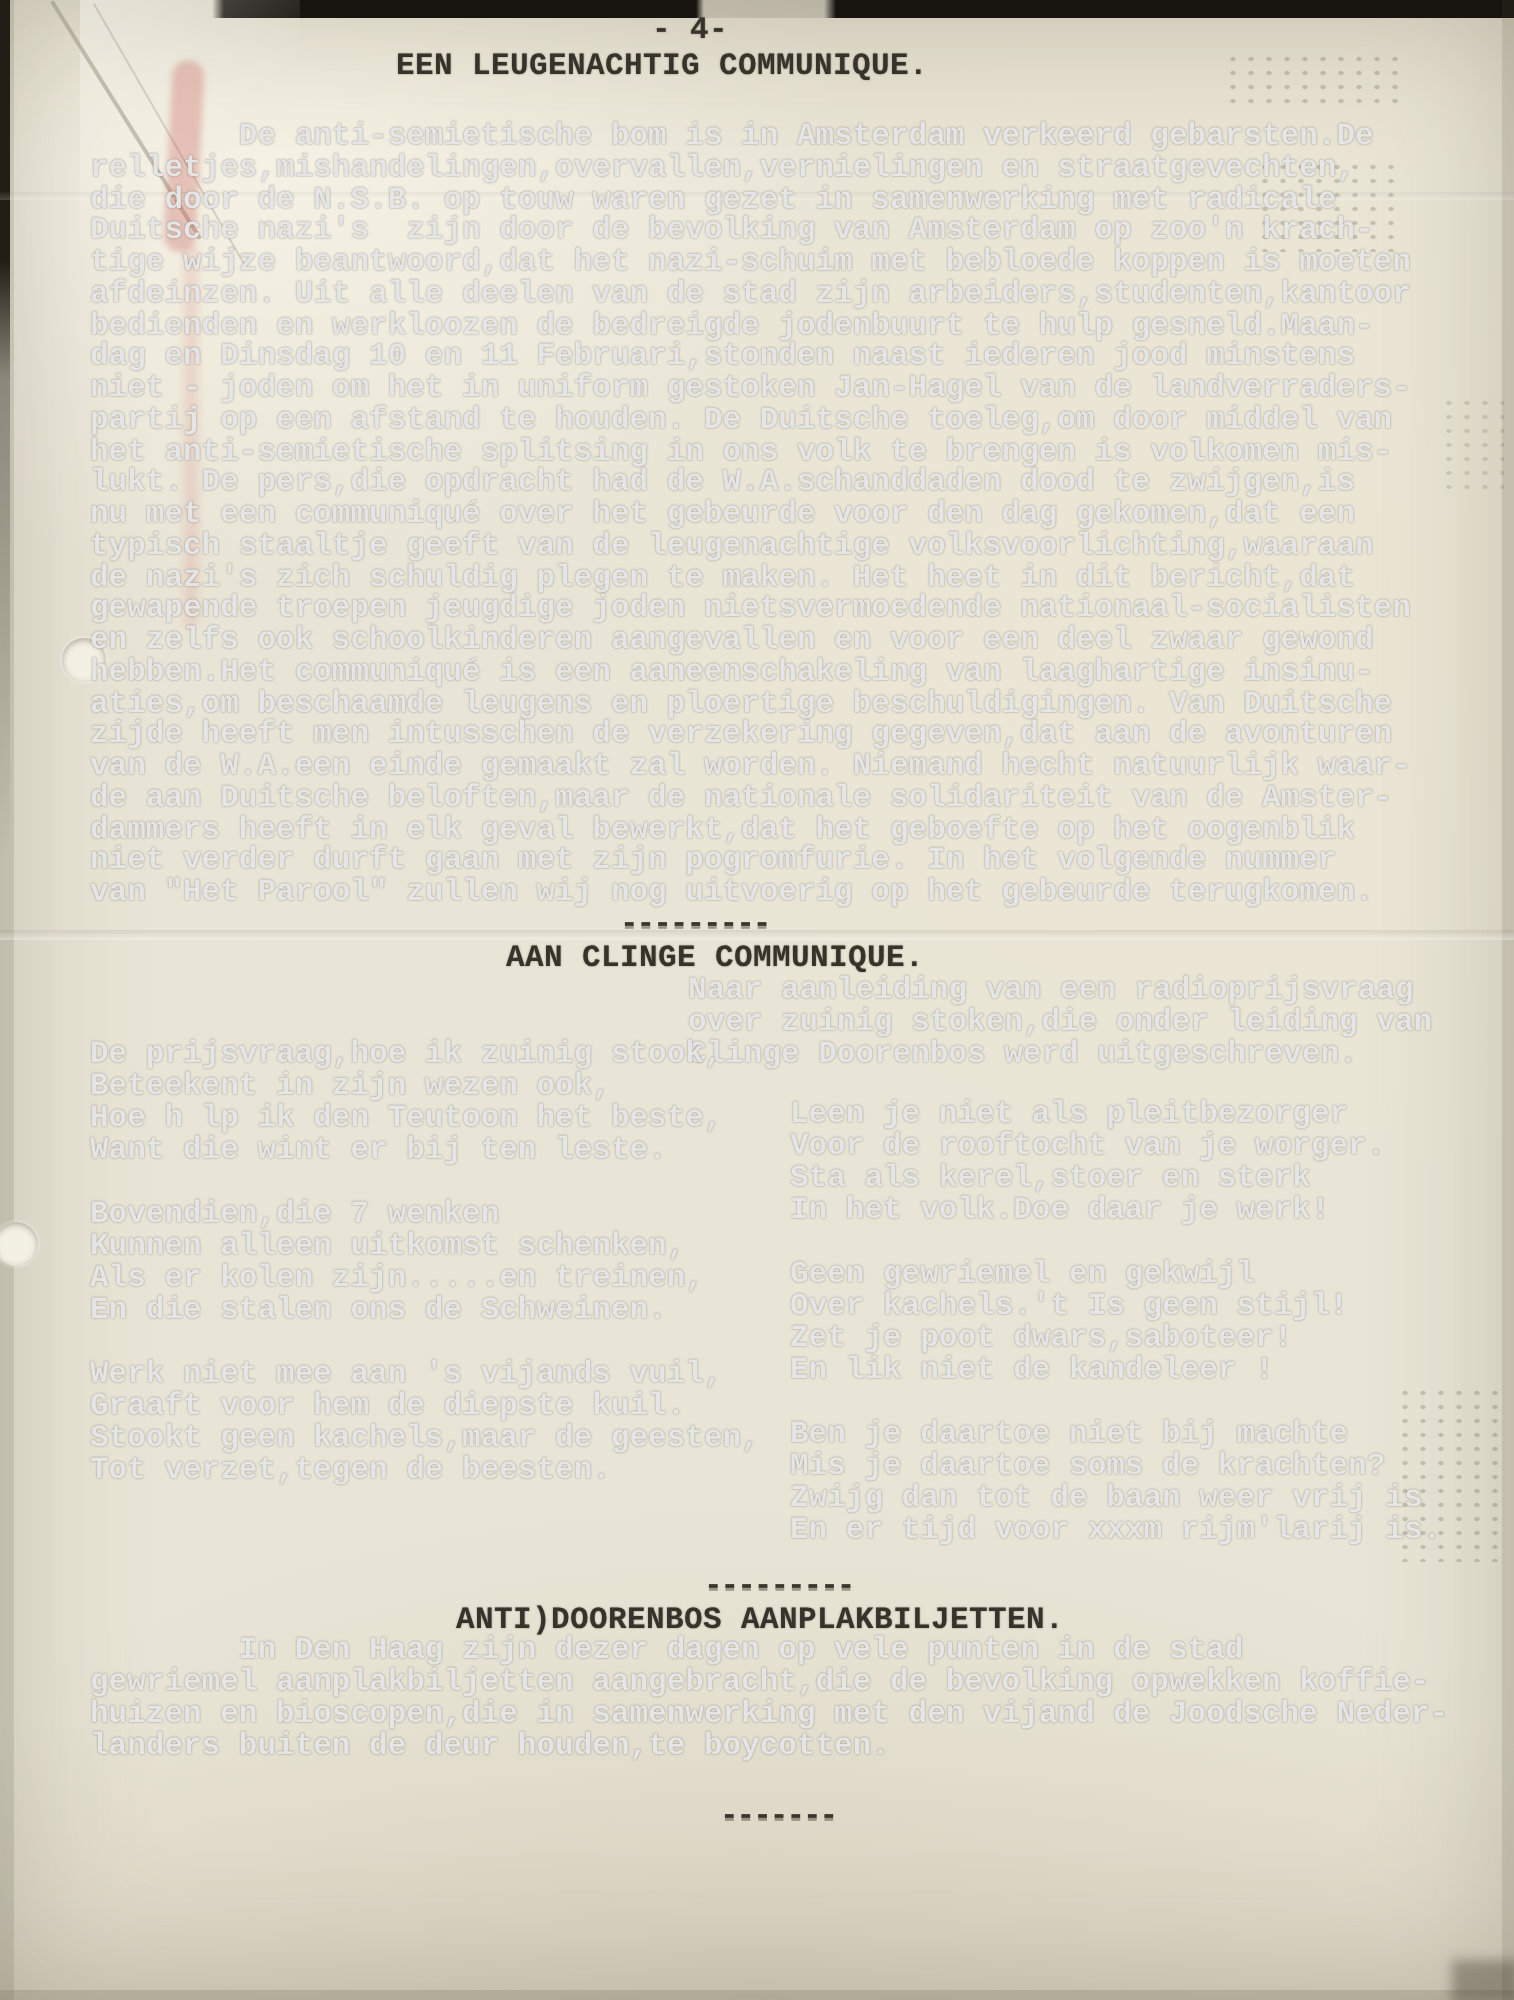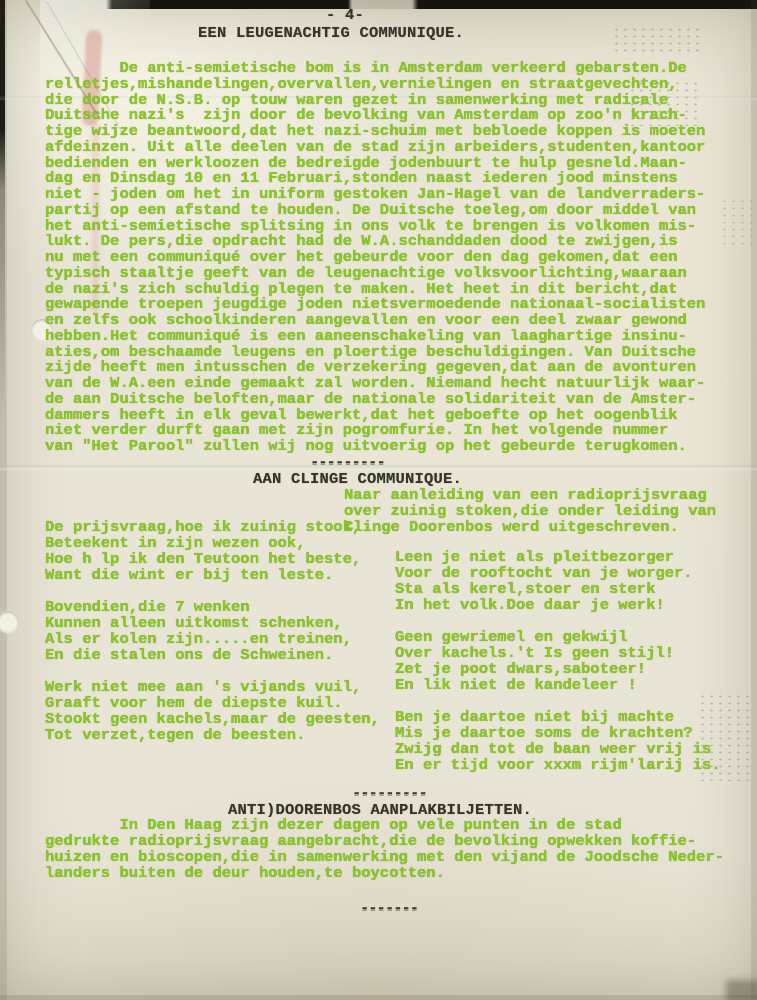--- a/index.html
+++ b/index.html
@@ -46,21 +46,21 @@
   #dots3{left:698px;top:693px;width:52px;height:88px;}
   #dots4{left:720px;top:198px;width:32px;height:48px;opacity:.25;}
   .crease1{position:absolute;left:0;top:465px;width:757px;height:5px;
     background:linear-gradient(180deg, rgba(120,110,90,.14), rgba(255,255,255,.30));}
   .crease2{position:absolute;left:0;top:96px;width:757px;height:4px;
     background:linear-gradient(180deg, rgba(120,110,90,.08), rgba(255,255,255,.18));}
   .smudge{position:absolute;left:726px;top:980px;width:34px;height:22px;
     background:rgba(66,58,45,.40);filter:blur(3px);}
   
   .t{position:absolute;white-space:pre;font-weight:700;font-size:15.5px;
-    color:#84cc16;text-shadow:0 0 1px rgba(62,57,48,.55);}
+    color:#e5e5e5;text-shadow:0 0 1px rgba(62,57,48,.55);}
   .heading{color:#37332b;letter-spacing:.2px;}
   .body1{line-height:15.75px;}
   .lh16{line-height:16px;}
   .sep{letter-spacing:-1px;color:#3a362e;text-shadow:0 1.5px 0 rgba(62,57,48,.45);}
   #page-number{left:326px;top:6px;}
   #title1{left:198px;top:24px;}
   #body1{left:45px;top:61px;}
   #sep1{left:310px;top:453px;}
   #title2{left:253px;top:470px;}
   #intro2{left:344px;top:487px;}
@@ -158,18 +158,18 @@
 
 Ben je daartoe niet bij machte
 Mis je daartoe soms de krachten?
 Zwijg dan tot de baan weer vrij is
 En er tijd voor xxxm rijm'larij is.</div>
 
   <div class="t sep" id="sep2">---------</div>
 
   <div class="t heading" id="title3">ANTI)DOORENBOS AANPLAKBILJETTEN.</div>
   <div class="t lh16" id="body3">        In Den Haag zijn dezer dagen op vele punten in de stad
-gedrukte radioprijsvraag aangebracht,die de bevolking opwekken koffie-
+gewriemel aanplakbiljetten aangebracht,die de bevolking opwekken koffie-
 huizen en bioscopen,die in samenwerking met den vijand de Joodsche Neder-
 landers buiten de deur houden,te boycotten.</div>
 
   <div class="t sep" id="sep3">-------</div>
 </div>
 
 </body></html>

